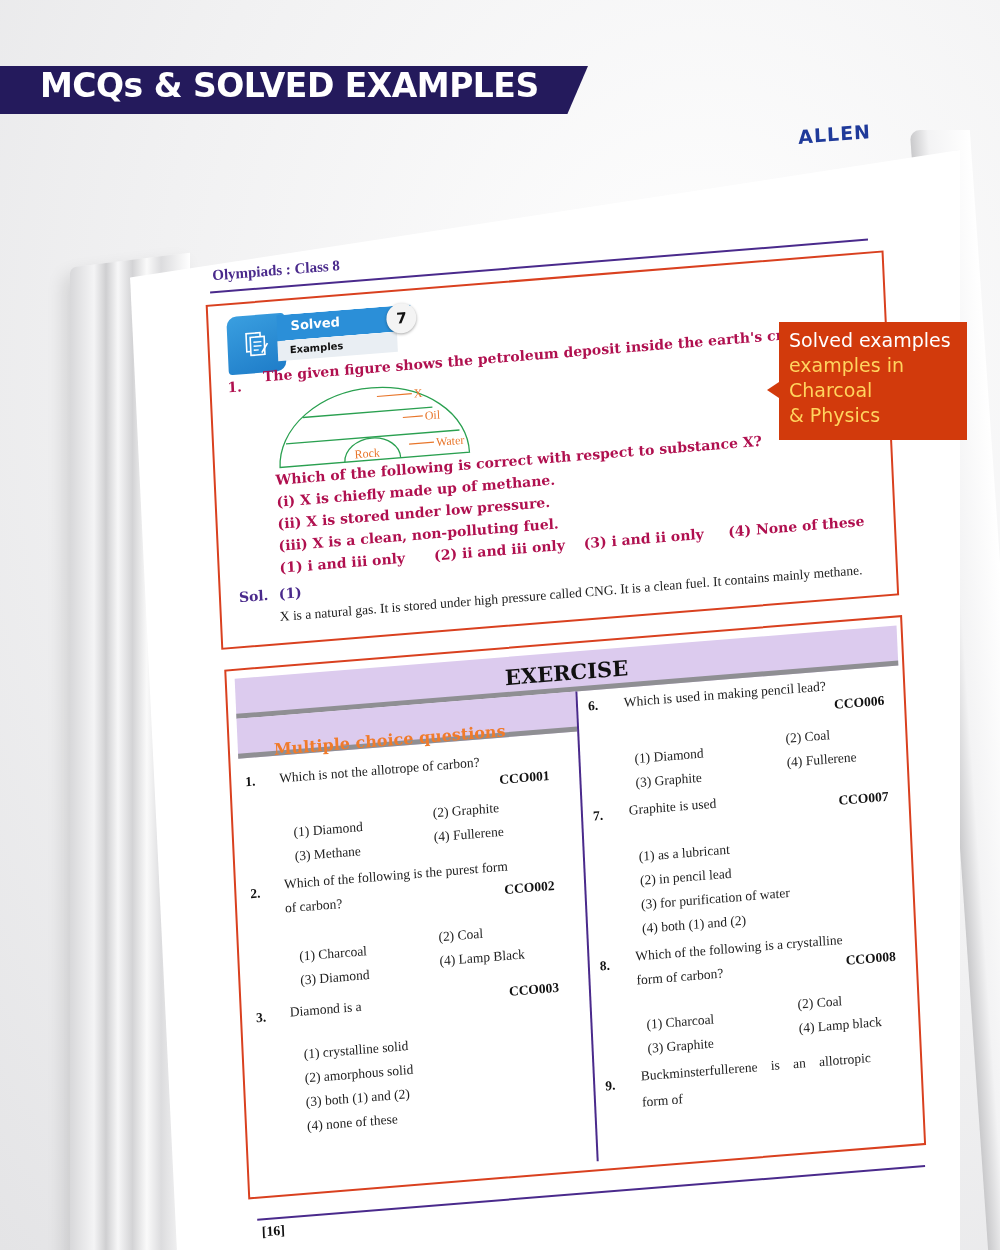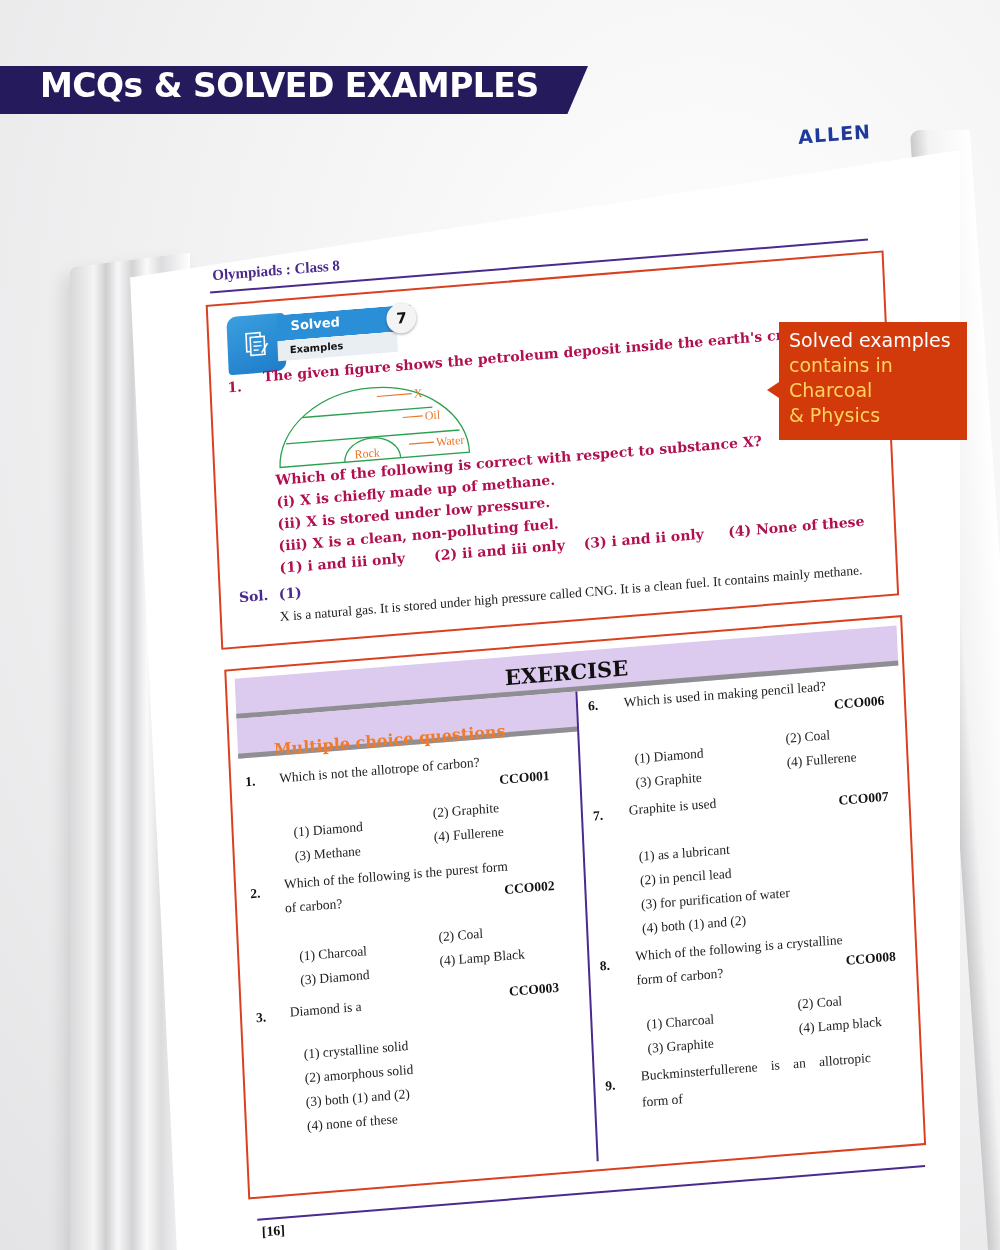--- a/index.html
+++ b/index.html
@@ -261,16 +261,16 @@
     <div class="q" style="left:396px;top:426px;word-spacing:10px;">Buckminsterfullerene is an allotropic</div>
     <div class="q" style="left:396px;top:452px;">form of</div>
   </div>
 
   <div class="footer-line"></div>
   <div class="page-num">[16]</div>
 </div>
 
 <div class="callout">
   <span class="l1">Solved examples</span>
-  <span class="l2">contains in</span>
+  <span class="l2">examples in</span>
   <span class="l2">Charcoal</span>
   <span class="l2">&amp; Physics</span>
 </div>
 
 </body></html>

